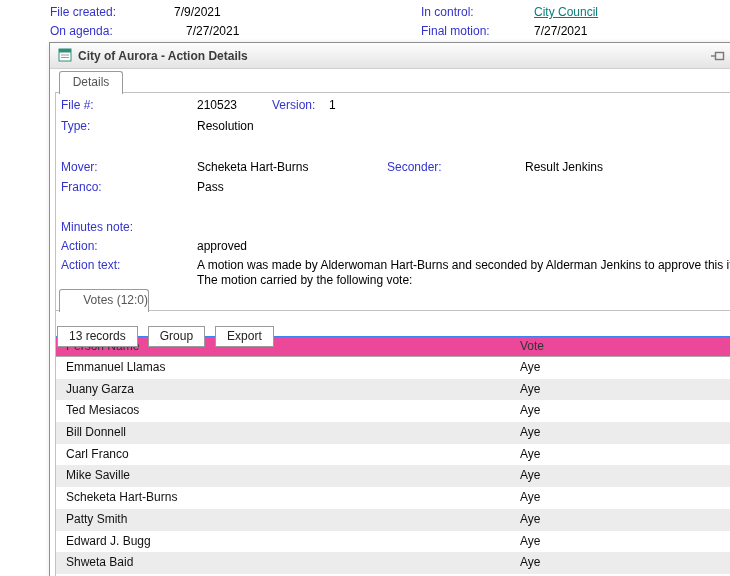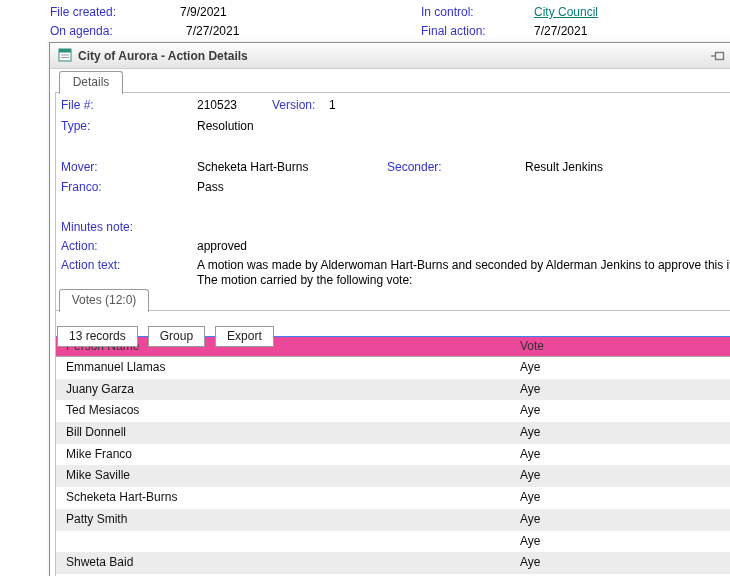--- a/index.html
+++ b/index.html
@@ -3,21 +3,21 @@
 <meta charset="utf-8">
 <style>
   html,body{margin:0;padding:0;background:#fff;}
   .canvas{position:relative;width:730px;height:576px;background:#fff;overflow:hidden;
           font-family:"Liberation Sans",sans-serif;font-size:12px;color:#000;margin-left:46px;}
 
   
   .bg-text{position:absolute;white-space:nowrap;}
   .lbl{color:#3333cc;}
   .teal-link{color:#0b7c7c;text-decoration:underline;cursor:pointer;}
-  #bg-l1{left:4px;top:5px;}   #bg-v1{left:134px;top:5px;}
+  #bg-l1{left:4px;top:5px;}   #bg-v1{left:128px;top:5px;}
   #bg-l2{left:4px;top:24px;}  #bg-v2{left:140px;top:24px;}
   #bg-l3{left:375px;top:5px;} #bg-v3{left:488px;top:5px;}
   #bg-l4{left:375px;top:24px;}#bg-v4{left:488px;top:24px;}
   .frag{position:absolute;white-space:nowrap;}
   #frag1{left:719px;top:57px;}
   #frag2{left:718px;top:191px;}
   #frag3{left:718px;top:231px;}
   #frag4{left:720px;top:278px;}
 
   
@@ -28,21 +28,21 @@
   .title-icon{position:absolute;left:8px;top:5px;}
   .title-text{position:absolute;left:28px;top:6px;font-weight:bold;color:#3c3c3c;font-size:12px;text-align:center;}
   .tb-btn{position:absolute;top:6px;width:16px;height:14px;cursor:pointer;}
   #pin-btn{right:38px;} #close-btn{right:12px;}
 
   
   .tab{position:absolute;background:#fff;border:1px solid #9a9a9a;border-bottom:none;
        border-radius:3px 3px 0 0;color:#555;text-align:center;line-height:21px;height:22px;
        z-index:3;cursor:pointer;}
   #tab-details{left:9px;top:28px;width:62px;}
-  #tab-votes{left:9px;top:246px;width:88px;}
+  #tab-votes{left:9px;top:246px;width:88px;text-align:right;}
   .panel{position:absolute;left:5px;right:5px;border:1px solid #c2c2c2;background:#fff;}
   #panel-details{top:49px;height:217px;border-bottom:none;}
   #panel-votes{top:267px;bottom:-2px;}
 
   
   .frow{position:absolute;left:0;right:8px;height:15px;white-space:nowrap;}
   .frow .l{position:absolute;left:11px;}
   .frow .v{position:absolute;left:147px;color:#000;}
   #row-file{top:55px;} #row-type{top:76px;} #row-title{top:96px;}
   #row-mover{top:117px;} #row-result{top:137px;} #row-agenda{top:157px;}
@@ -76,21 +76,21 @@
 <body>
 
 <div class="canvas">
 
   <span class="bg-text lbl" id="bg-l1">File created:</span>
   <span class="bg-text" id="bg-v1">7/9/2021</span>
   <span class="bg-text lbl" id="bg-l2">On agenda:</span>
   <span class="bg-text" id="bg-v2">7/27/2021</span>
   <span class="bg-text lbl" id="bg-l3">In control:</span>
   <span class="bg-text teal-link" id="bg-v3">City Council</span>
-  <span class="bg-text lbl" id="bg-l4">Final action:</span>
+  <span class="bg-text lbl" id="bg-l4">Final motion:</span>
   <span class="bg-text" id="bg-v4">7/27/2021</span>
 
   <span class="frag teal-link" id="frag1">ty</span>
   <span class="frag" id="frag2">la</span>
   <span class="frag" id="frag3">la</span>
   <span class="frag teal-link" id="frag4">2</span>
 
   <div class="dialog">
 
     <div class="titlebar">
@@ -178,36 +178,37 @@
       </div>
         <div class="vote-row">
         <span class="cell-name">Ted Mesiacos</span>
         <span class="cell-vote">Aye</span>
       </div>
         <div class="vote-row">
         <span class="cell-name">Bill Donnell</span>
         <span class="cell-vote">Aye</span>
       </div>
         <div class="vote-row">
-        <span class="cell-name">Mike Franco</span>
+        <span class="cell-name">Carl Franco</span>
         <span class="cell-vote">Aye</span>
       </div>
         <div class="vote-row">
         <span class="cell-name">Mike Saville</span>
         <span class="cell-vote">Aye</span>
       </div>
         <div class="vote-row">
         <span class="cell-name">Scheketa Hart-Burns</span>
         <span class="cell-vote">Aye</span>
       </div>
         <div class="vote-row">
         <span class="cell-name">Patty Smith</span>
         <span class="cell-vote">Aye</span>
       </div>
         <div class="vote-row">
+        <span class="cell-name">Edward J. Bugg</span>
         <span class="cell-vote">Aye</span>
       </div>
         <div class="vote-row">
         <span class="cell-name">Shweta Baid</span>
         <span class="cell-vote">Aye</span>
       </div>
       </div>
 
   </div>
 </div>

